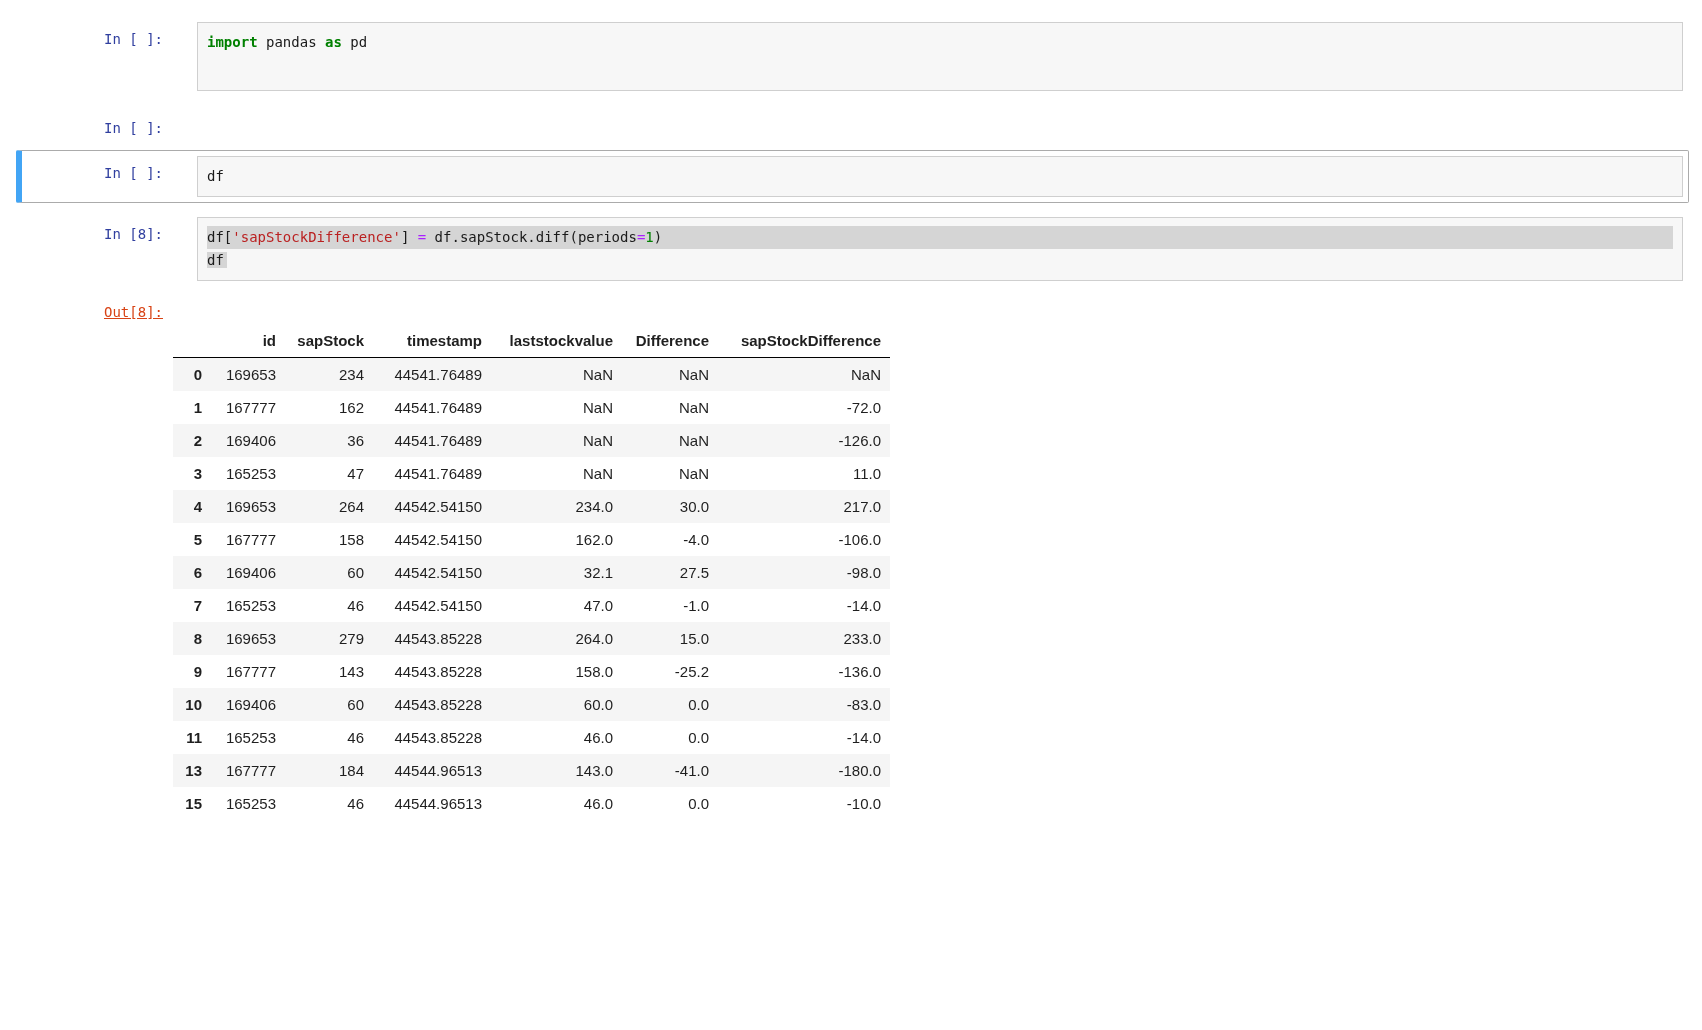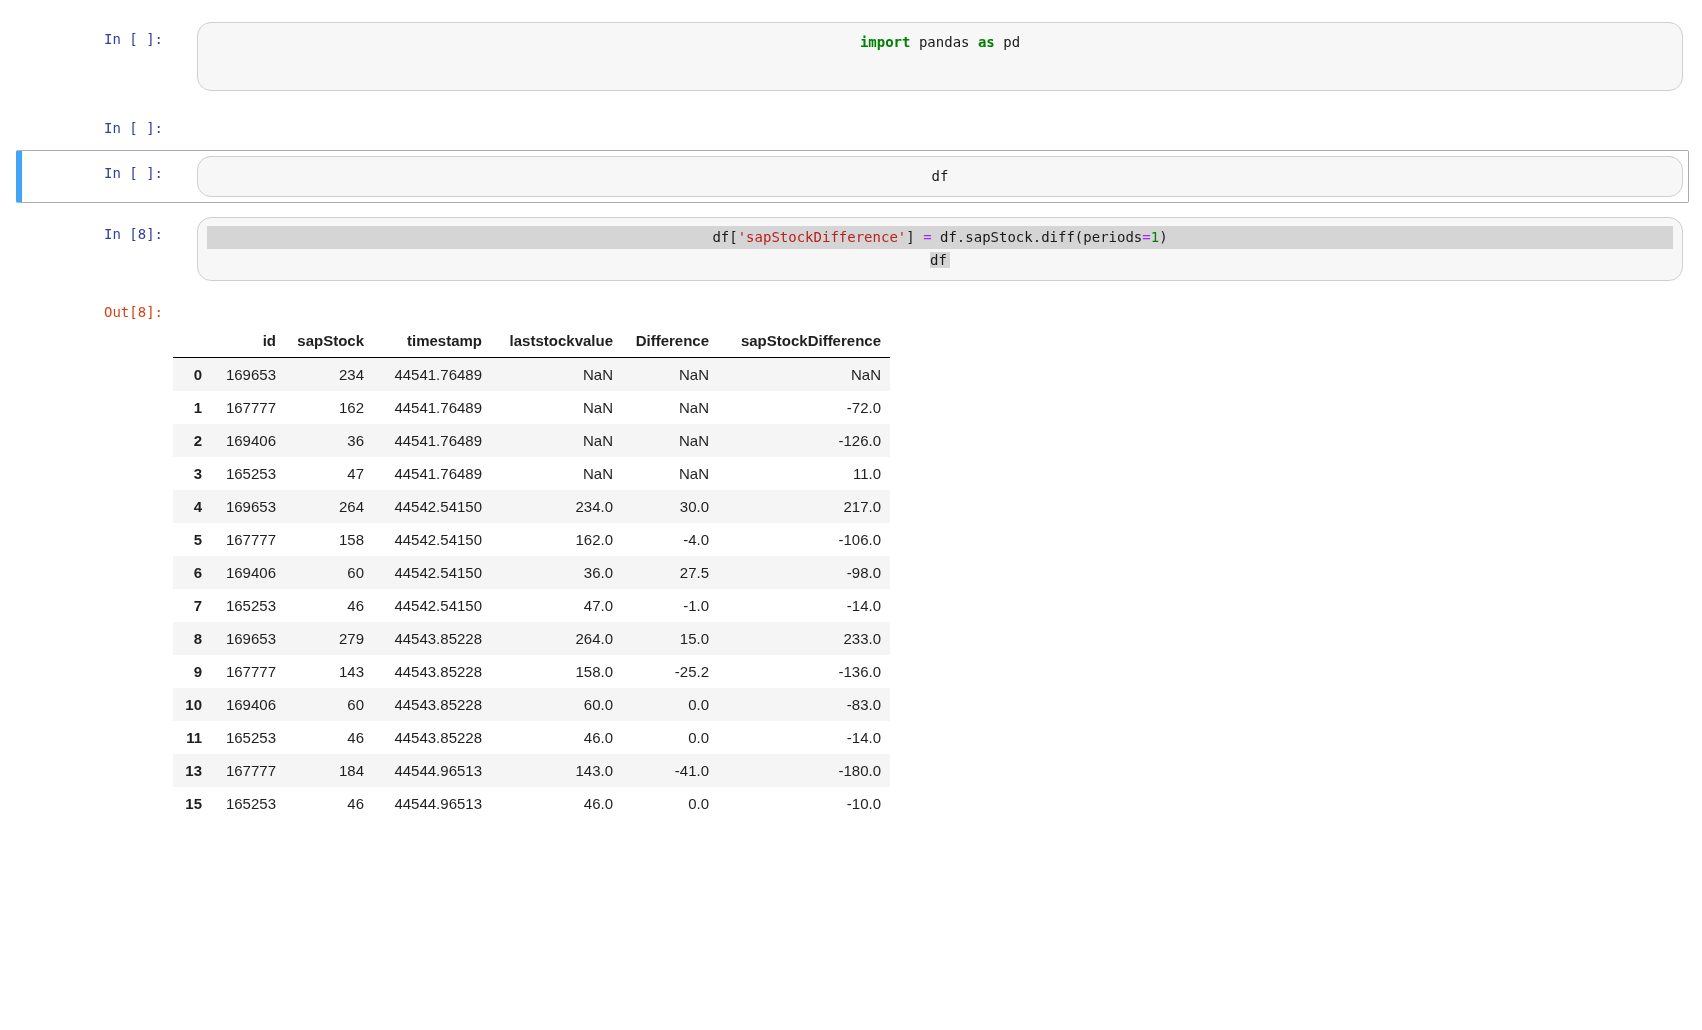--- a/index.html
+++ b/index.html
@@ -8,25 +8,25 @@
   .notebook { padding:16px 13px 0 16px; }
 
   
   .cell { display:flex; align-items:stretch; margin-bottom:8px;
           border:1px solid transparent; border-left:6px solid transparent;
           padding:5px; border-radius:2px;gap:24px; }
   .cell.selected { border-color:#ababab; border-left:6px solid #42A5F5; }
   .prompt { flex:0 0 146px; text-align:right; padding:9px 10px 0 0;
             font-family:"DejaVu Sans Mono","Liberation Mono",monospace;
             font-size:14px; color:#303F9F; white-space:pre; }
-  .prompt.out-prompt { color:#D84315; }
+  .prompt.out-prompt { color:#D84315;text-decoration:underline; }
   .input-area { flex:1 1 auto; background:#f7f7f7; border:1px solid #cfcfcf;
-                border-radius:14px; padding:8px 9px;
+                border-radius:0; padding:8px 9px;
                 font-family:"DejaVu Sans Mono","Liberation Mono",monospace;
-                font-size:14px; line-height:23px; color:#1a1a1a; cursor:text;text-align:center; }
+                font-size:14px; line-height:23px; color:#1a1a1a; cursor:text; }
   .input-area.tall { min-height:69px; }
   .code-line { white-space:pre; }
   .code-line.sel-full { background:#d5d5d5; }
   .sel-inline { background:#d5d5d5; padding-right:3px; }
   .tok-kw    { color:#008000; font-weight:bold; }
   .tok-str   { color:#BA2121; }
   .tok-op    { color:#AA22FF; }
   .tok-num   { color:#008000; }
   .tok-paren { color:#008000; }
 
@@ -157,21 +157,21 @@
               <td>44542.54150</td>
               <td>162.0</td>
               <td>-4.0</td>
               <td>-106.0</td>
             </tr>
             <tr>
               <th>6</th>
               <td>169406</td>
               <td>60</td>
               <td>44542.54150</td>
-              <td>36.0</td>
+              <td>32.1</td>
               <td>27.5</td>
               <td>-98.0</td>
             </tr>
             <tr>
               <th>7</th>
               <td>165253</td>
               <td>46</td>
               <td>44542.54150</td>
               <td>47.0</td>
               <td>-1.0</td>

